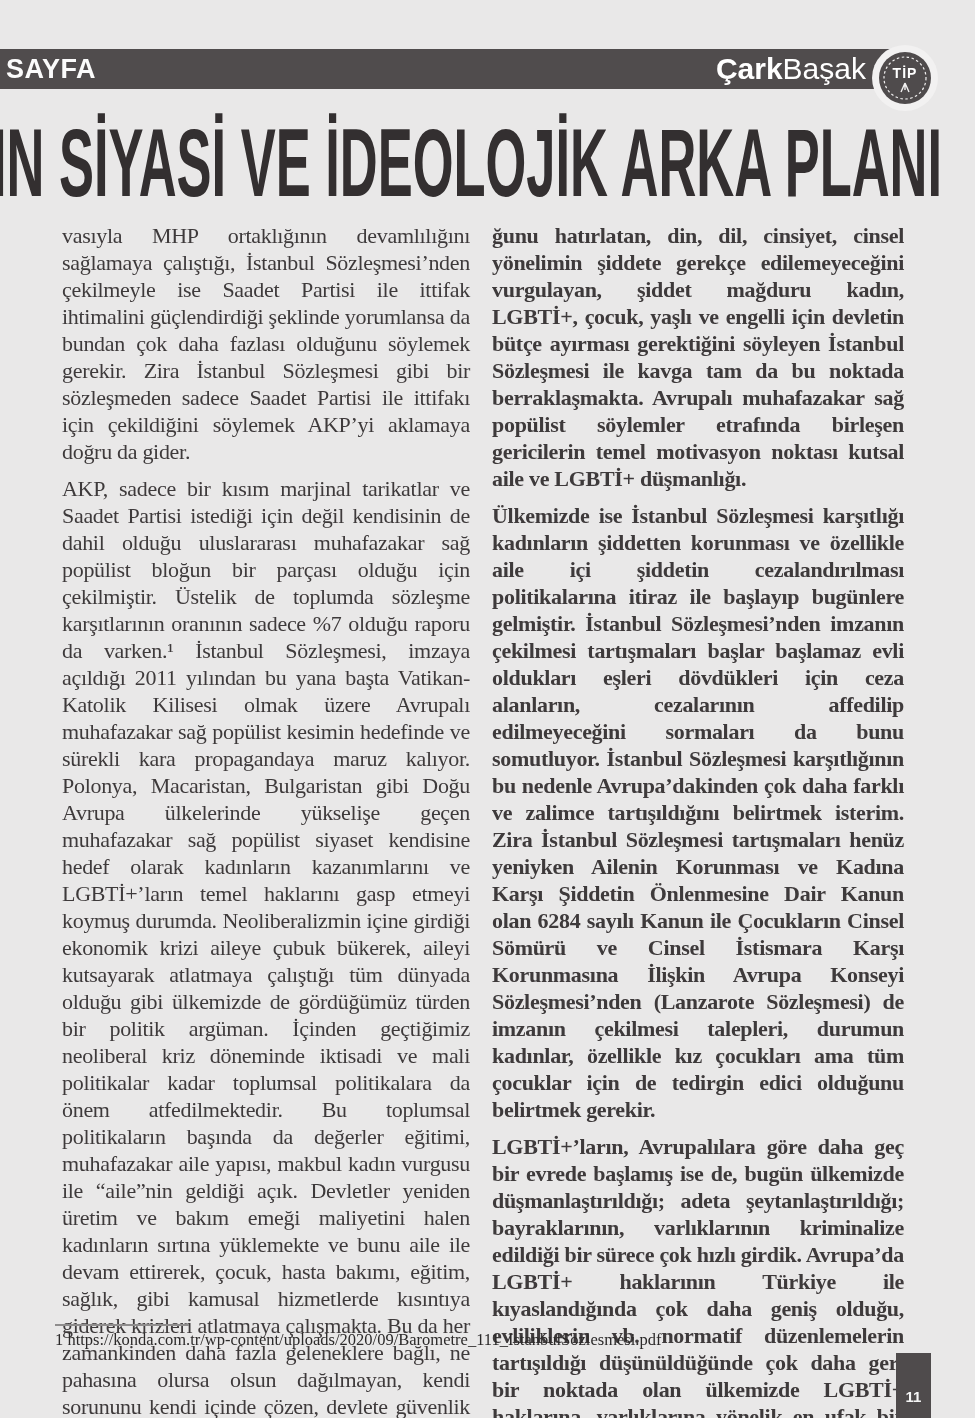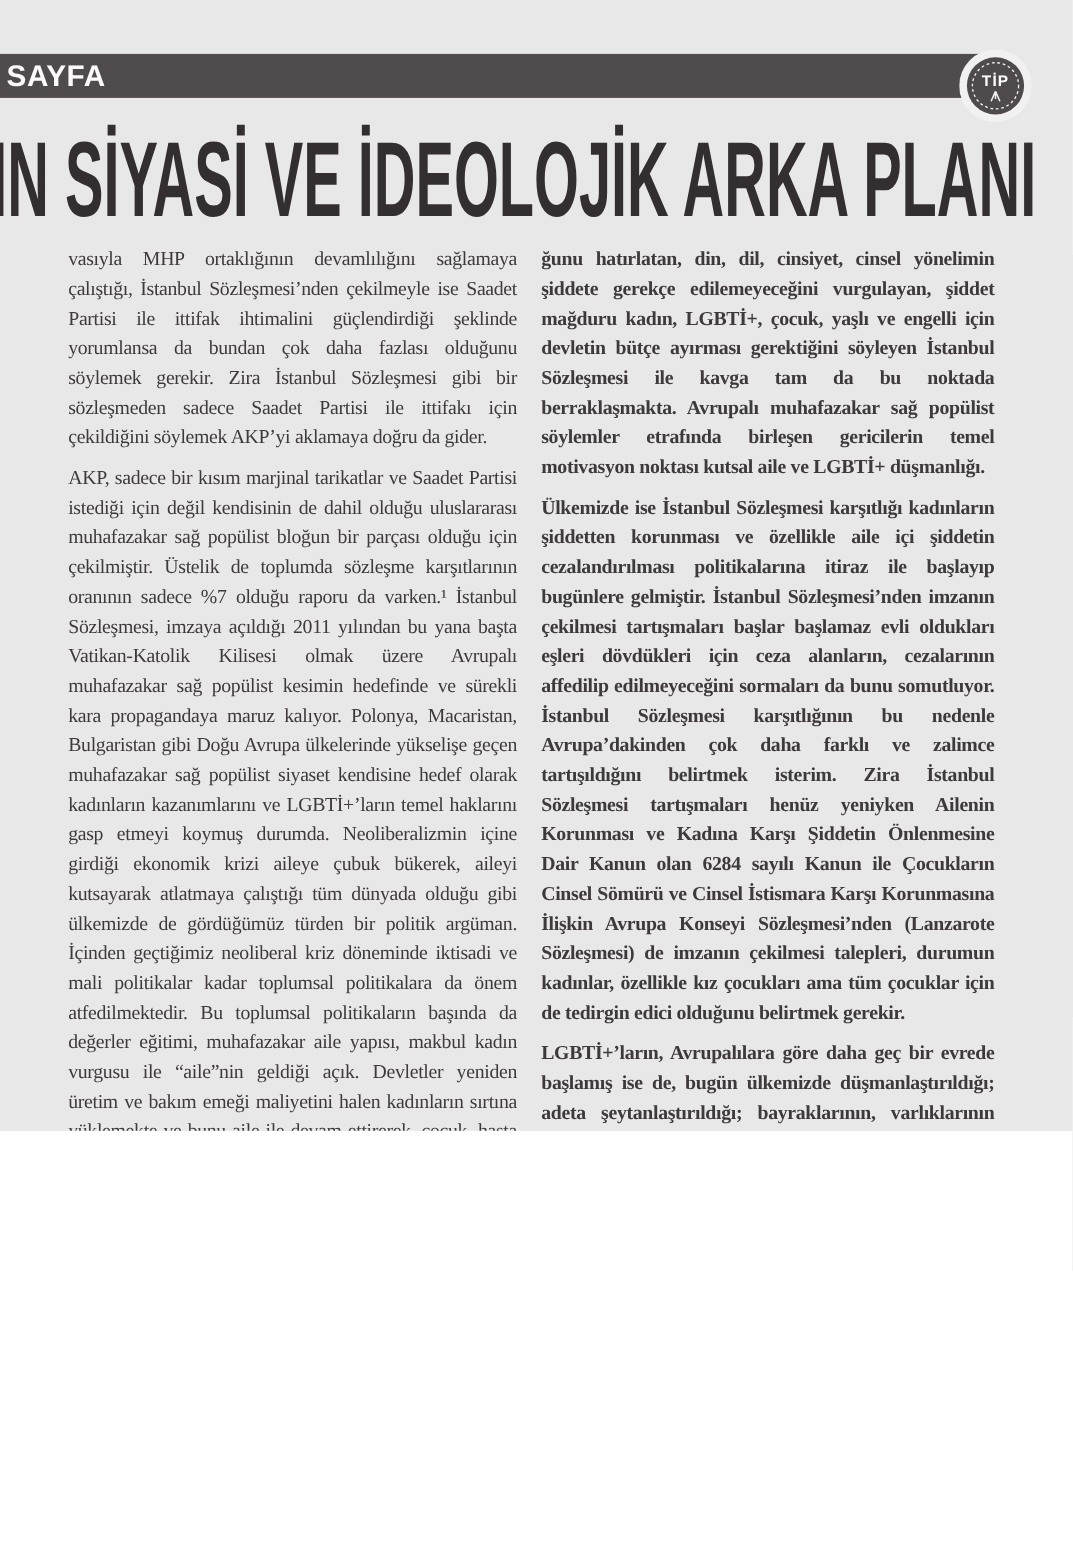--- a/index.html
+++ b/index.html
@@ -1,56 +1,59 @@
 <!DOCTYPE html>
 <html lang="tr"><head>
 <meta charset="utf-8">
 <style>
   html,body{margin:0;padding:0;}
-  .page{position:relative;width:975px;height:1028px;background:#e9e8e8;overflow:hidden;
+  .page{position:relative;width:975px;height:1418px;background:#e9e8e8;overflow:hidden;
         font-family:"Liberation Serif", serif;}
   
   .topbar{position:absolute;left:0;top:49px;width:912px;height:40px;background:#504c4d;}
   .sayfa{position:absolute;left:6px;top:49px;height:40px;line-height:40px;
          font-family:"Liberation Sans", sans-serif;font-weight:700;font-size:27px;
          color:#fbfbfb;letter-spacing:.5px;}
   .brand{position:absolute;left:0;top:49px;width:866px;height:40px;line-height:40px;
          text-align:right;color:#ffffff;font-family:"Liberation Sans", sans-serif;
          font-size:30px;}
   .brand .b{font-weight:700;}
   .brand .l{font-weight:400;}
   .badge{position:absolute;left:872px;top:45px;width:66px;height:66px;}
   
   .headline-svg{position:absolute;left:0;top:103px;width:975px;height:112px;}
   .headline-svg text{font-family:"Liberation Sans", sans-serif;font-weight:700;
                      fill:#332f30;}
   
   .col{position:absolute;top:222px;color:#3e3a3b;}
   .col-left{left:62px;width:408px;}
   .col-right{left:492px;width:412px;font-weight:bold;}
-  .col p{margin:0 0 10px 0;font-size:18px;line-height:27px;letter-spacing:-0.3px;
+  .col p{margin:0 0 10px 0;font-size:22px;line-height:27px;letter-spacing:-0.3px;
          text-align:justify;text-align-last:left;}
   
   .footnote-rule{position:absolute;left:55px;top:1324px;width:134px;height:2px;background:#8f8d8d;}
   .footnote{position:absolute;left:55px;top:1330px;font-size:16.5px;color:#2b2929;
             font-family:"Liberation Serif", serif;white-space:nowrap;}
   
   .pagenum{position:absolute;left:896px;top:1353px;width:35px;height:65px;background:#4f4b4c;
            color:#f5f5f5;font-family:"Liberation Sans", sans-serif;font-weight:700;
-           font-size:15px;text-align:center;box-sizing:border-box;padding-top:22px;border-radius:13px;}
+           font-size:15px;text-align:center;box-sizing:border-box;padding-top:35px;}
   .badge-tip-text{font-family:"Liberation Sans", sans-serif;font-weight:700;
                   fill:#ffffff;font-size:14px;letter-spacing:1px;}
 </style>
 </head>
 <body>
 
 <div class="page">
 
   <div class="topbar"></div>
   <div class="sayfa">SAYFA</div>
+  <div class="brand">
+    <span class="b">Çark</span><span class="l">Başak</span>
+  </div>
   <svg class="badge" viewBox="0 0 66 66">
     <circle cx="33" cy="33" r="33" fill="#f2f1f1"></circle>
     <circle cx="33" cy="33" r="26" fill="#4f4b4c"></circle>
     <circle cx="33" cy="33" r="21" fill="none" stroke="#f2f1f1" stroke-width="1.2" stroke-dasharray="2.5,2.5"></circle>
     <text x="33" y="33" text-anchor="middle" class="badge-tip-text">TİP</text>
     <path d="M33 38 L29 47 M33 38 L37 47 M33 38 L33 45" stroke="#f2f1f1" stroke-width="1.4" fill="none"></path>
   </svg>
 
   <svg class="headline-svg" width="975" height="112">
     <text x="-8" y="93" font-size="97" textLength="950" lengthAdjust="spacingAndGlyphs">IN SİYASİ VE İDEOLOJİK ARKA PLANI</text>

